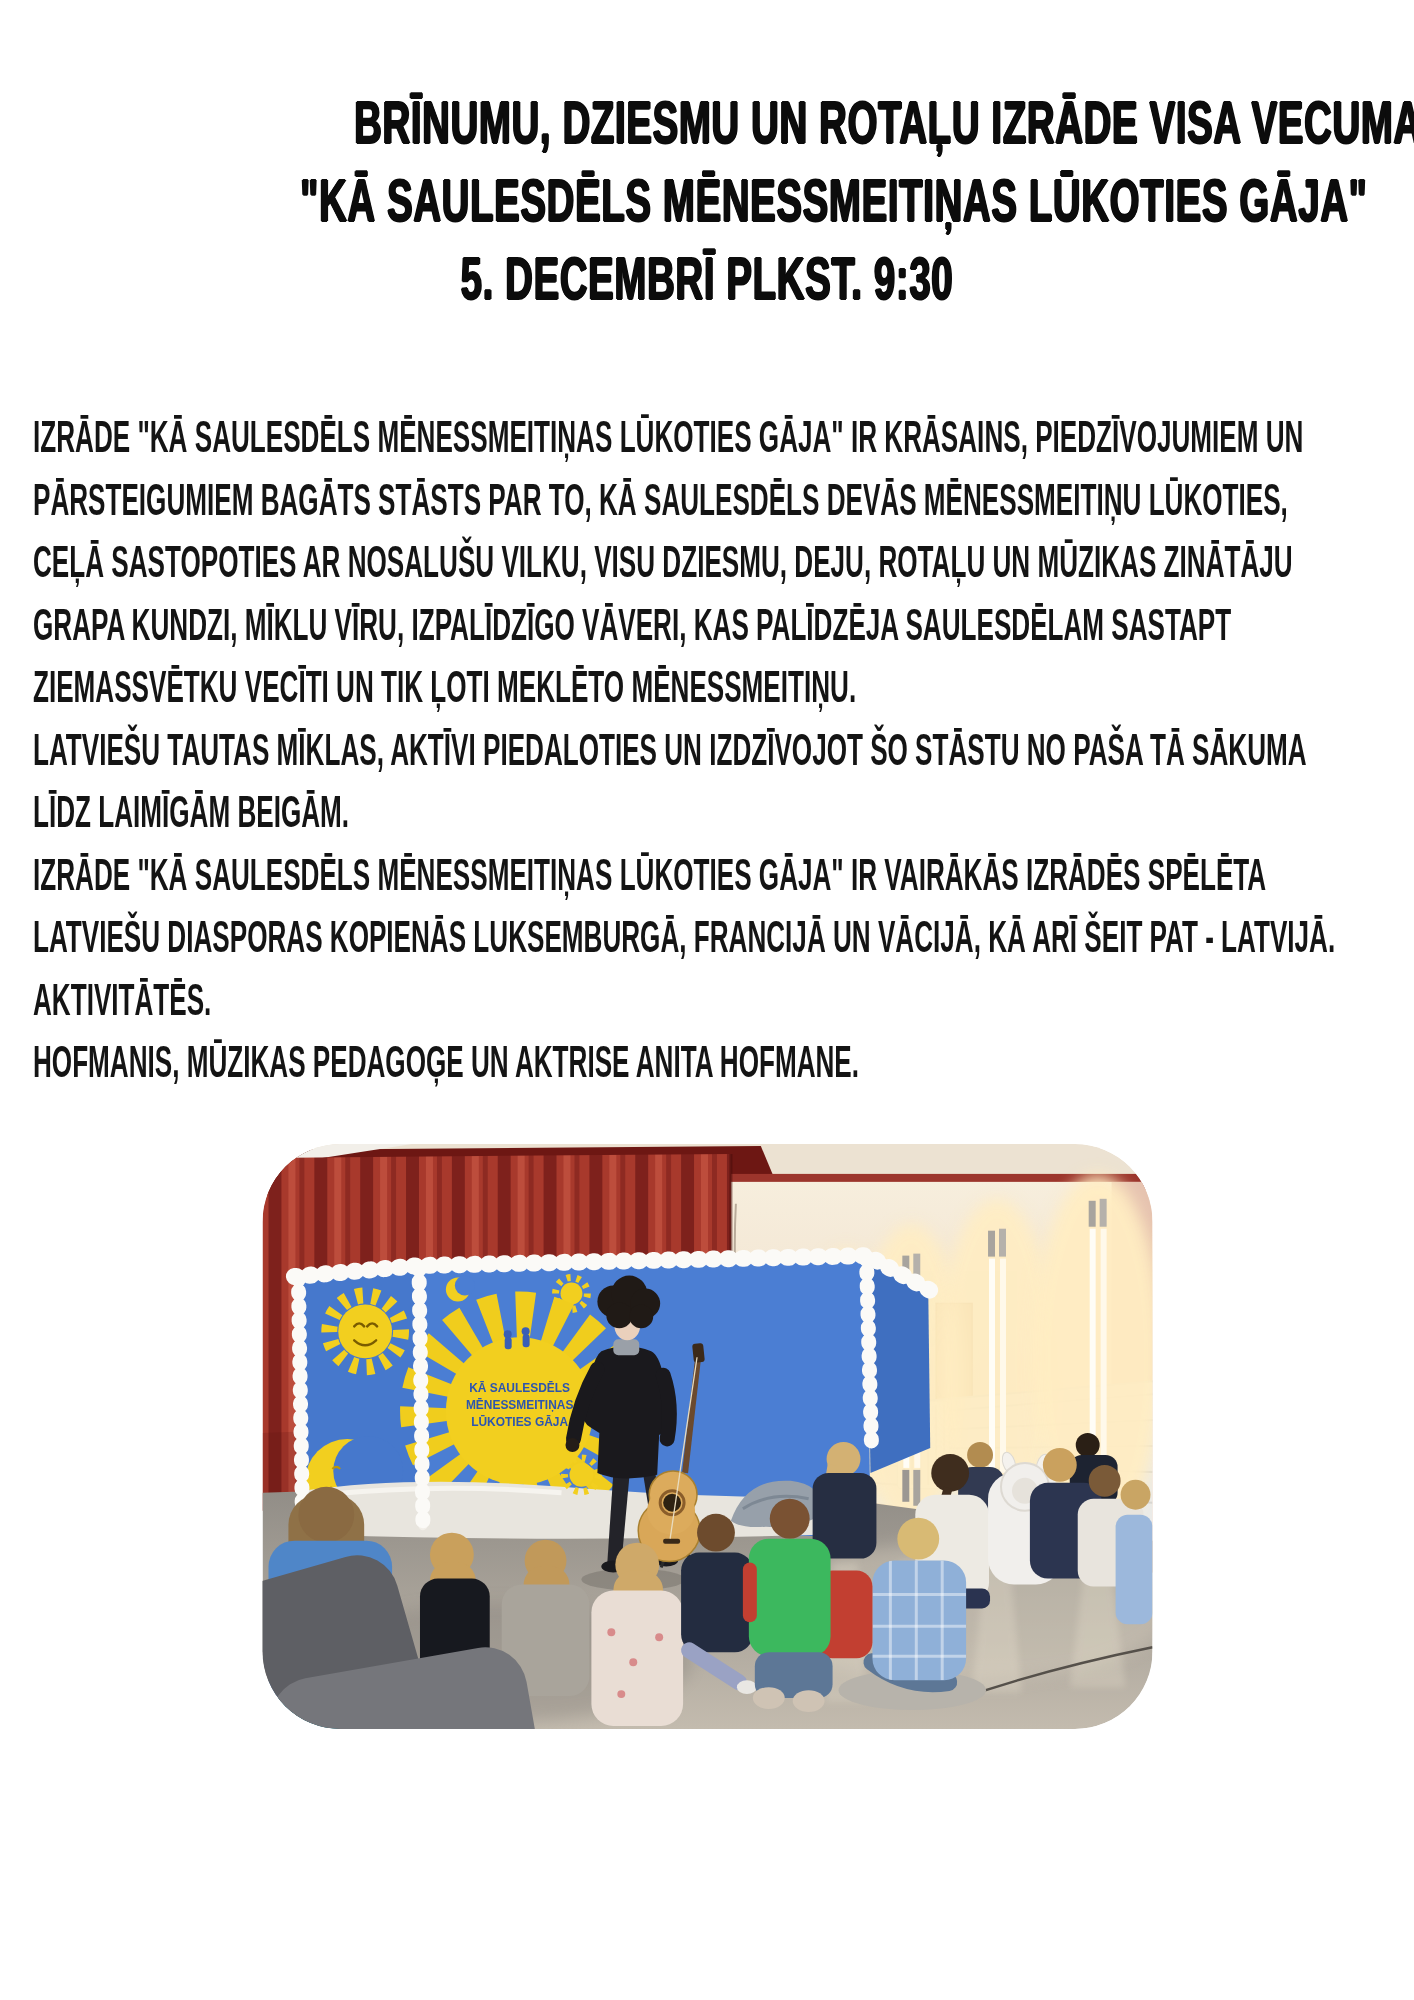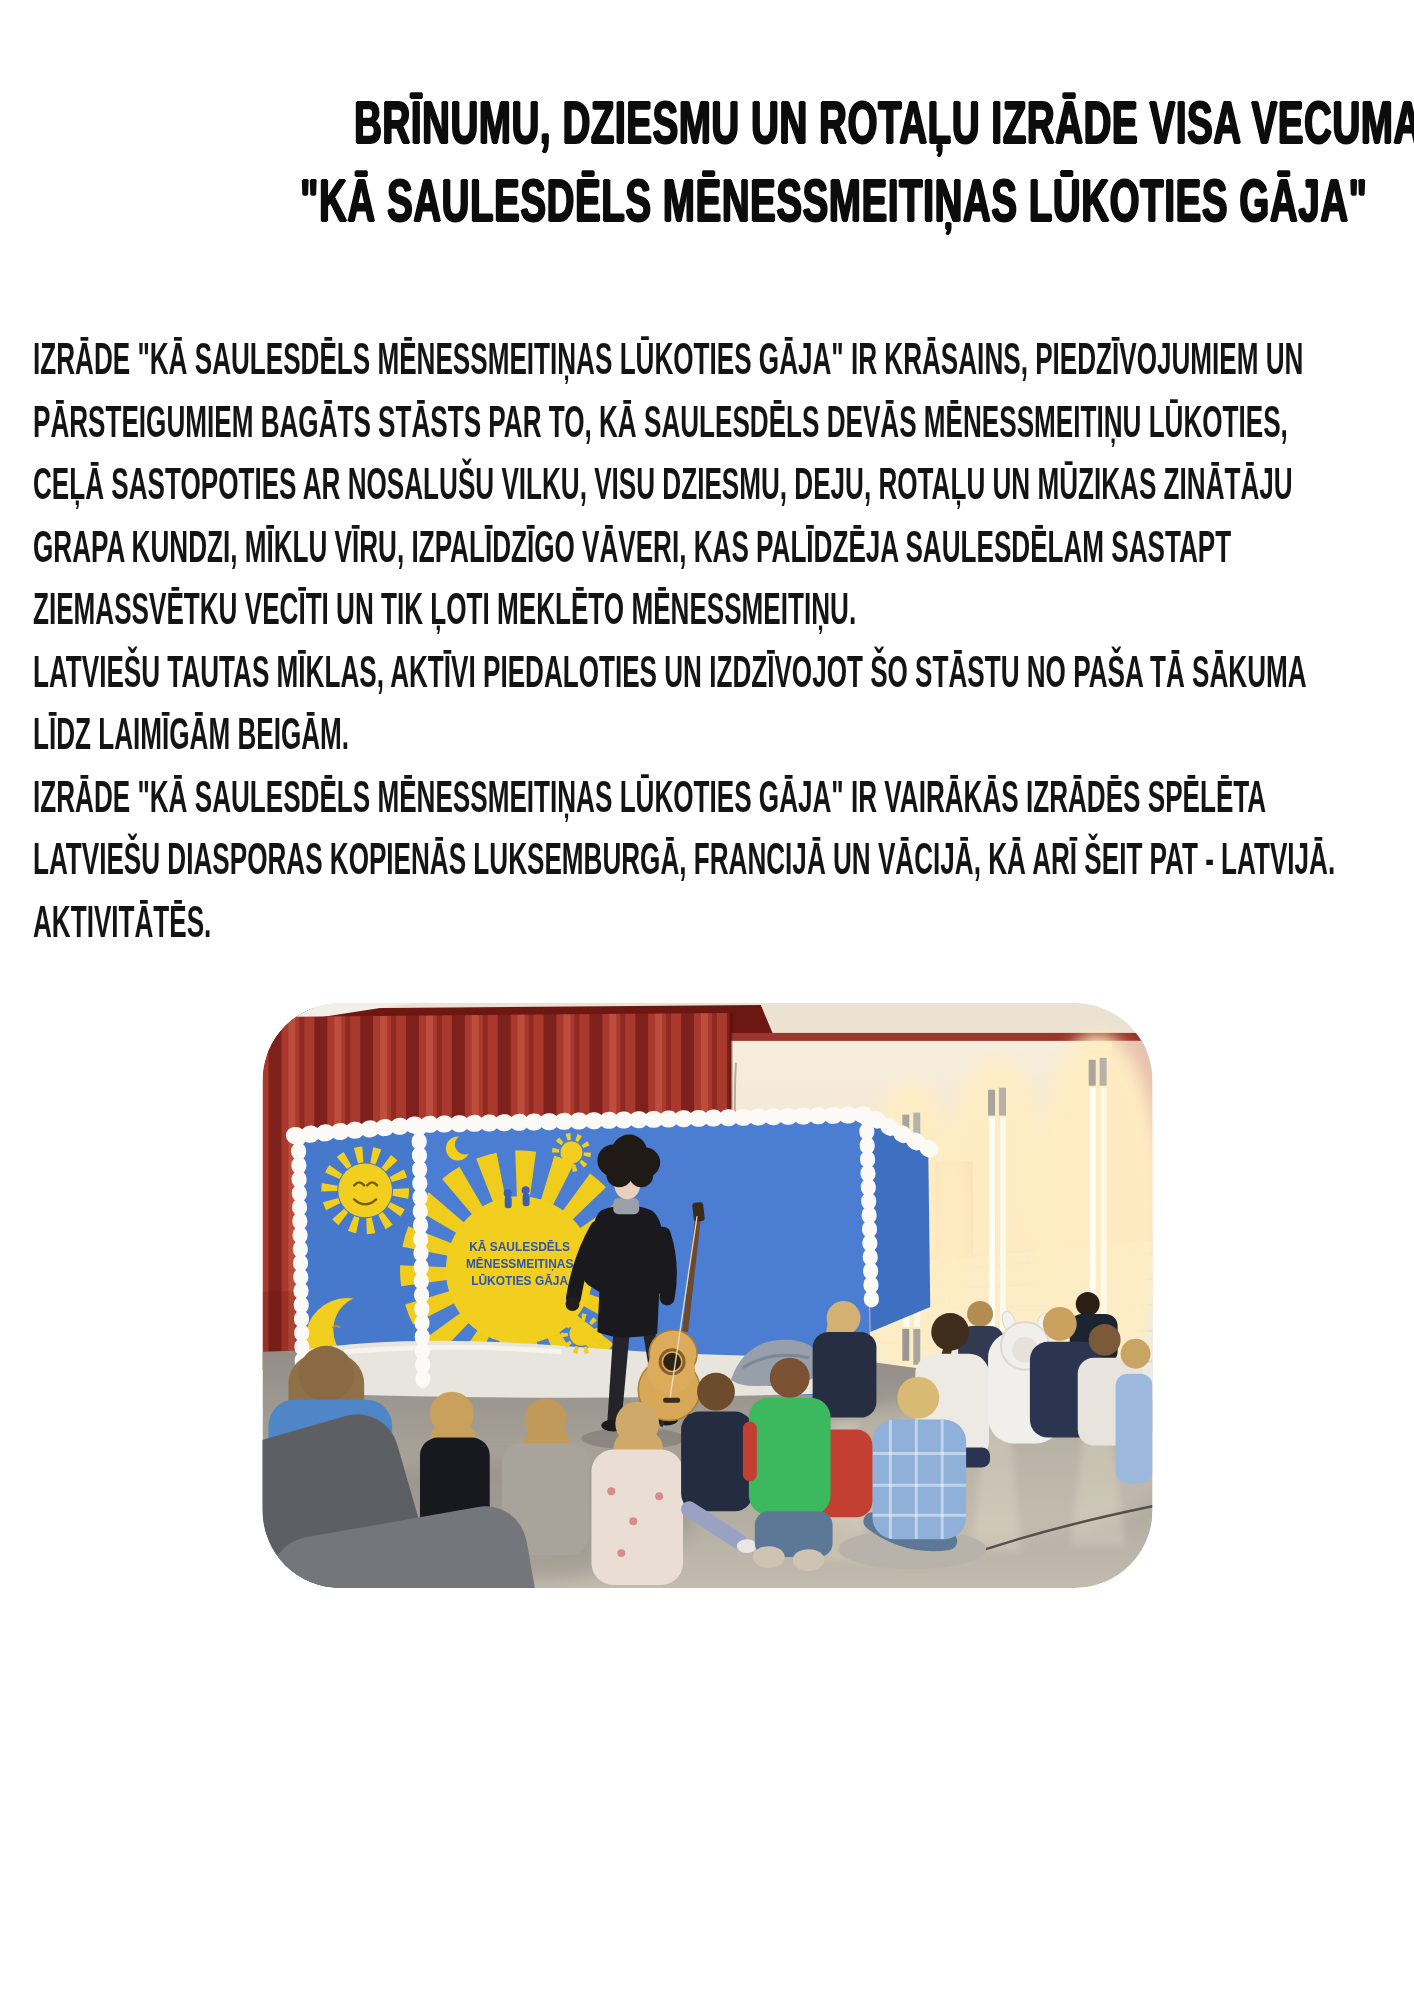--- a/index.html
+++ b/index.html
@@ -29,33 +29,35 @@
   .photo-wrap svg { display:block; border-radius:78px; }
 </style>
 </head>
 <body>
 
 <div class="page">
 
   <div class="title-block">
       <div class="title-line"><span>BRĪNUMU, DZIESMU UN ROTAĻU IZRĀDE VISA VECUMA BĒRNIEM</span></div>
       <div class="title-line"><span>"KĀ SAULESDĒLS MĒNESSMEITIŅAS LŪKOTIES GĀJA"</span></div>
+      <div class="title-line"><span>5. DECEMBRĪ PLKST. 9:30</span></div>
     </div>
 
   <div class="body-block">
       <div class="body-line"><span>IZRĀDE "KĀ SAULESDĒLS MĒNESSMEITIŅAS LŪKOTIES GĀJA" IR KRĀSAINS, PIEDZĪVOJUMIEM UN</span></div>
       <div class="body-line"><span>PĀRSTEIGUMIEM BAGĀTS STĀSTS PAR TO, KĀ SAULESDĒLS DEVĀS MĒNESSMEITIŅU LŪKOTIES,</span></div>
       <div class="body-line"><span>CEĻĀ SASTOPOTIES AR NOSALUŠU VILKU, VISU DZIESMU, DEJU, ROTAĻU UN MŪZIKAS ZINĀTĀJU</span></div>
       <div class="body-line"><span>GRAPA KUNDZI, MĪKLU VĪRU, IZPALĪDZĪGO VĀVERI, KAS PALĪDZĒJA SAULESDĒLAM SASTAPT</span></div>
       <div class="body-line"><span>ZIEMASSVĒTKU VECĪTI UN TIK ĻOTI MEKLĒTO MĒNESSMEITIŅU.</span></div>
       <div class="body-line"><span>LATVIEŠU TAUTAS MĪKLAS, AKTĪVI PIEDALOTIES UN IZDZĪVOJOT ŠO STĀSTU NO PAŠA TĀ SĀKUMA</span></div>
       <div class="body-line"><span>LĪDZ LAIMĪGĀM BEIGĀM.</span></div>
       <div class="body-line"><span>IZRĀDE "KĀ SAULESDĒLS MĒNESSMEITIŅAS LŪKOTIES GĀJA" IR VAIRĀKĀS IZRĀDĒS SPĒLĒTA</span></div>
       <div class="body-line"><span>LATVIEŠU DIASPORAS KOPIENĀS LUKSEMBURGĀ, FRANCIJĀ UN VĀCIJĀ, KĀ ARĪ ŠEIT PAT - LATVIJĀ.</span></div>
       <div class="body-line"><span>AKTIVITĀTĒS.</span></div>
+      <div class="body-line"><span>HOFMANIS, MŪZIKAS PEDAGOĢE UN AKTRISE ANITA HOFMANE.</span></div>
     </div>
 
   <div class="photo-wrap">
   <svg width="891" height="585" viewBox="0 0 893 587" xmlns="http://www.w3.org/2000/svg">
     <defs>
       <clipPath id="ph">
             <rect x="0" y="0" width="893" height="587" rx="78"></rect>
           </clipPath>
       <linearGradient id="wallG" x1="0" y1="0" x2="0" y2="1">
         <stop offset="0" stop-color="#f7eedd"></stop>

